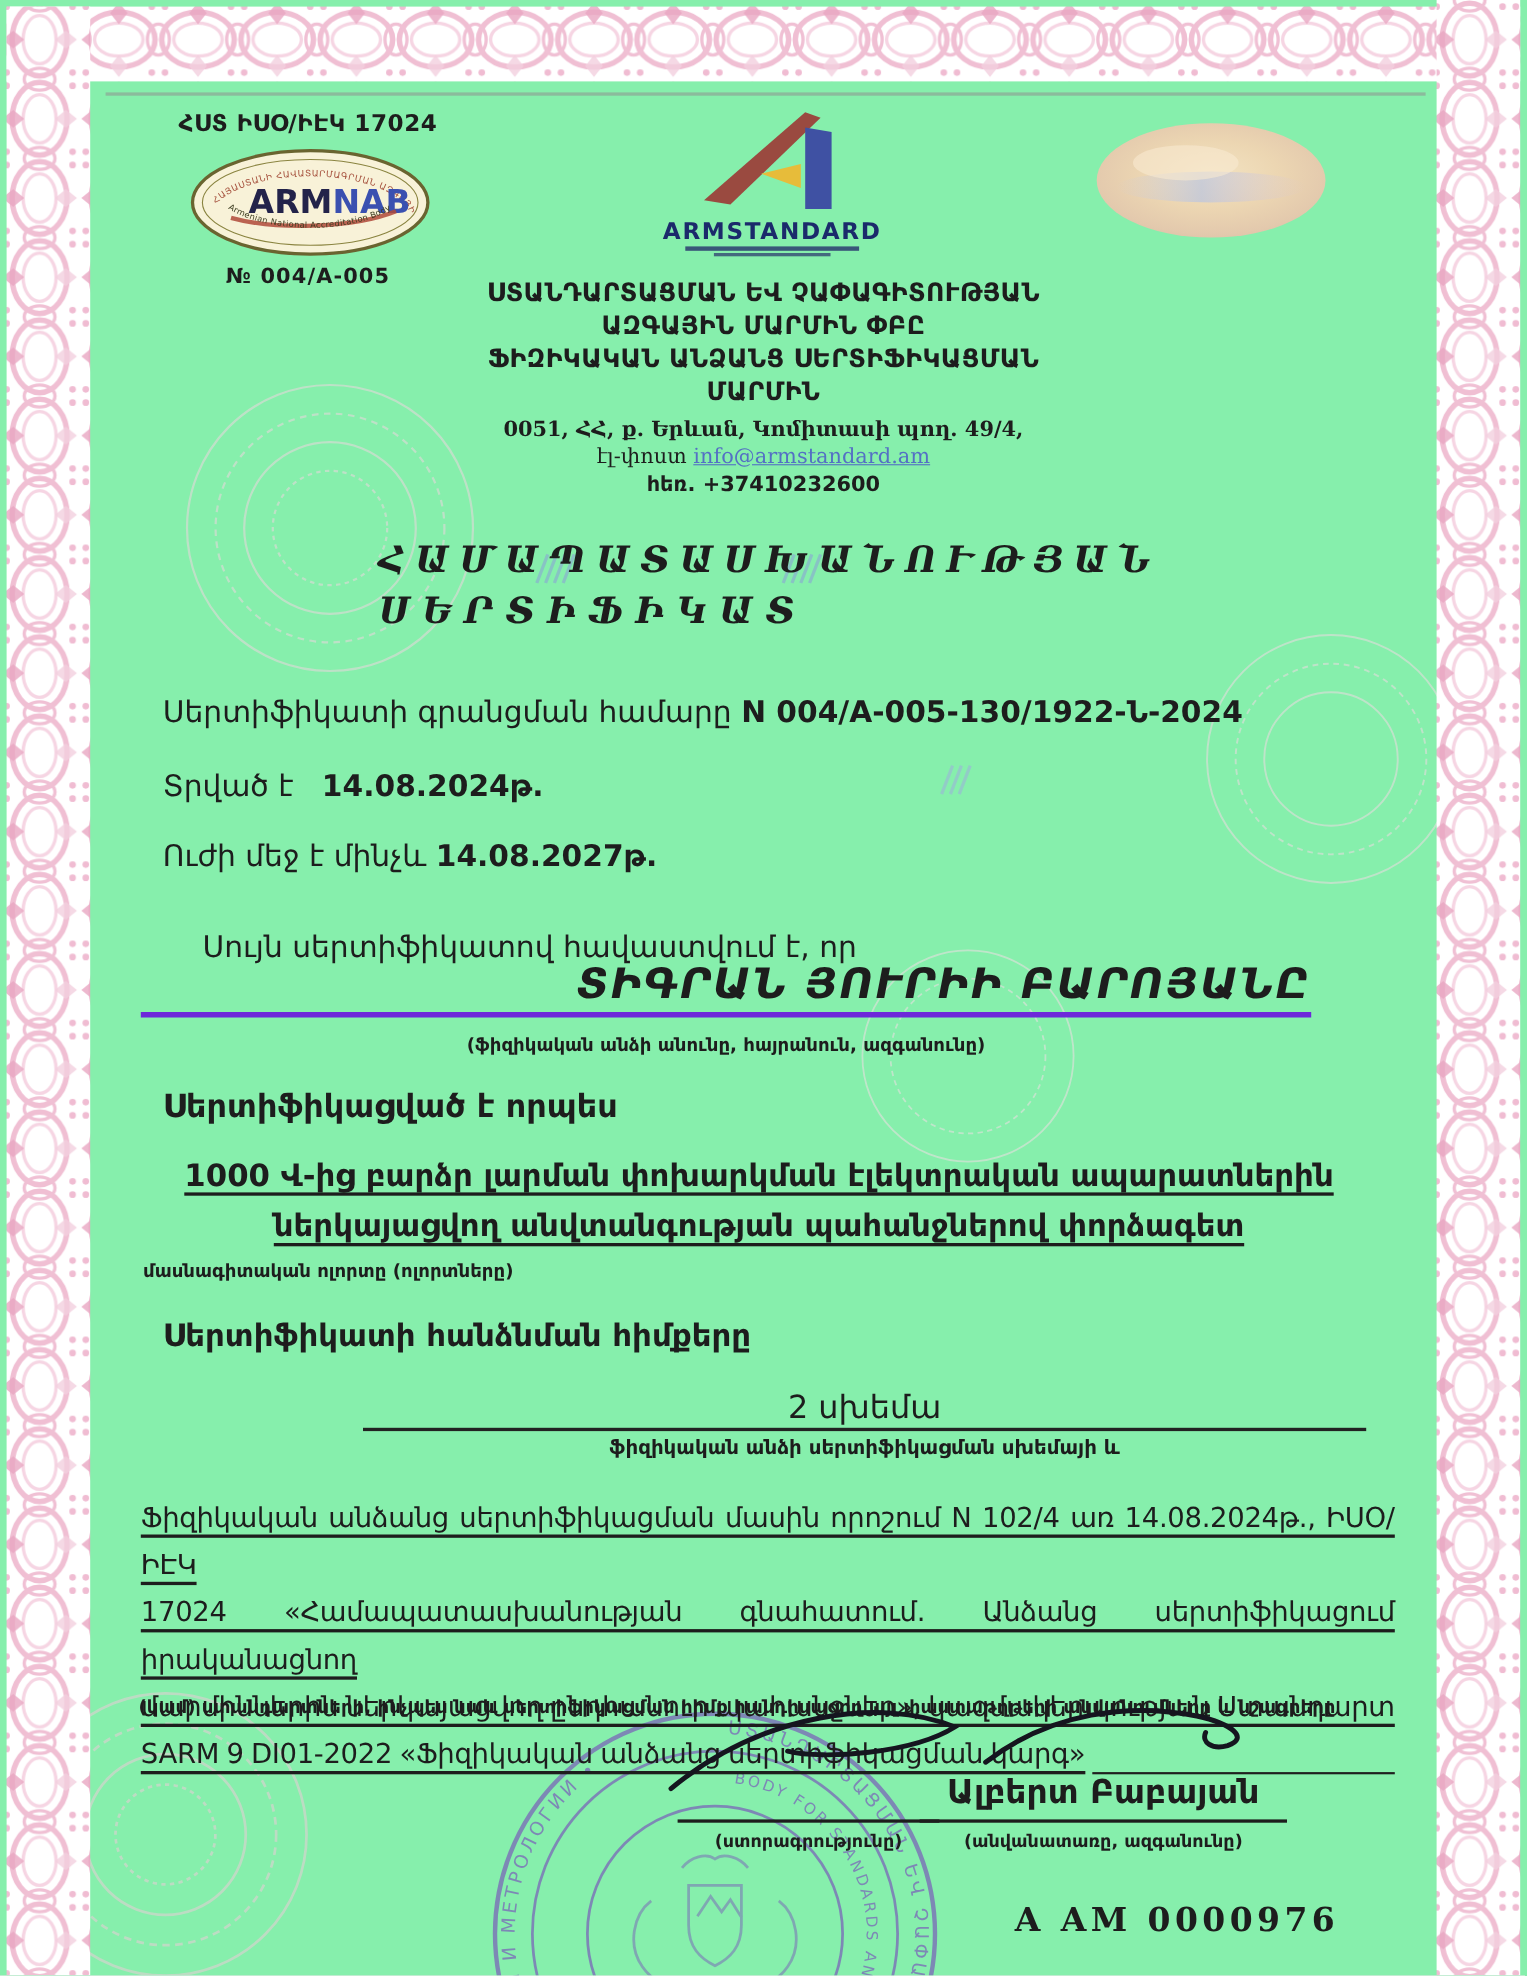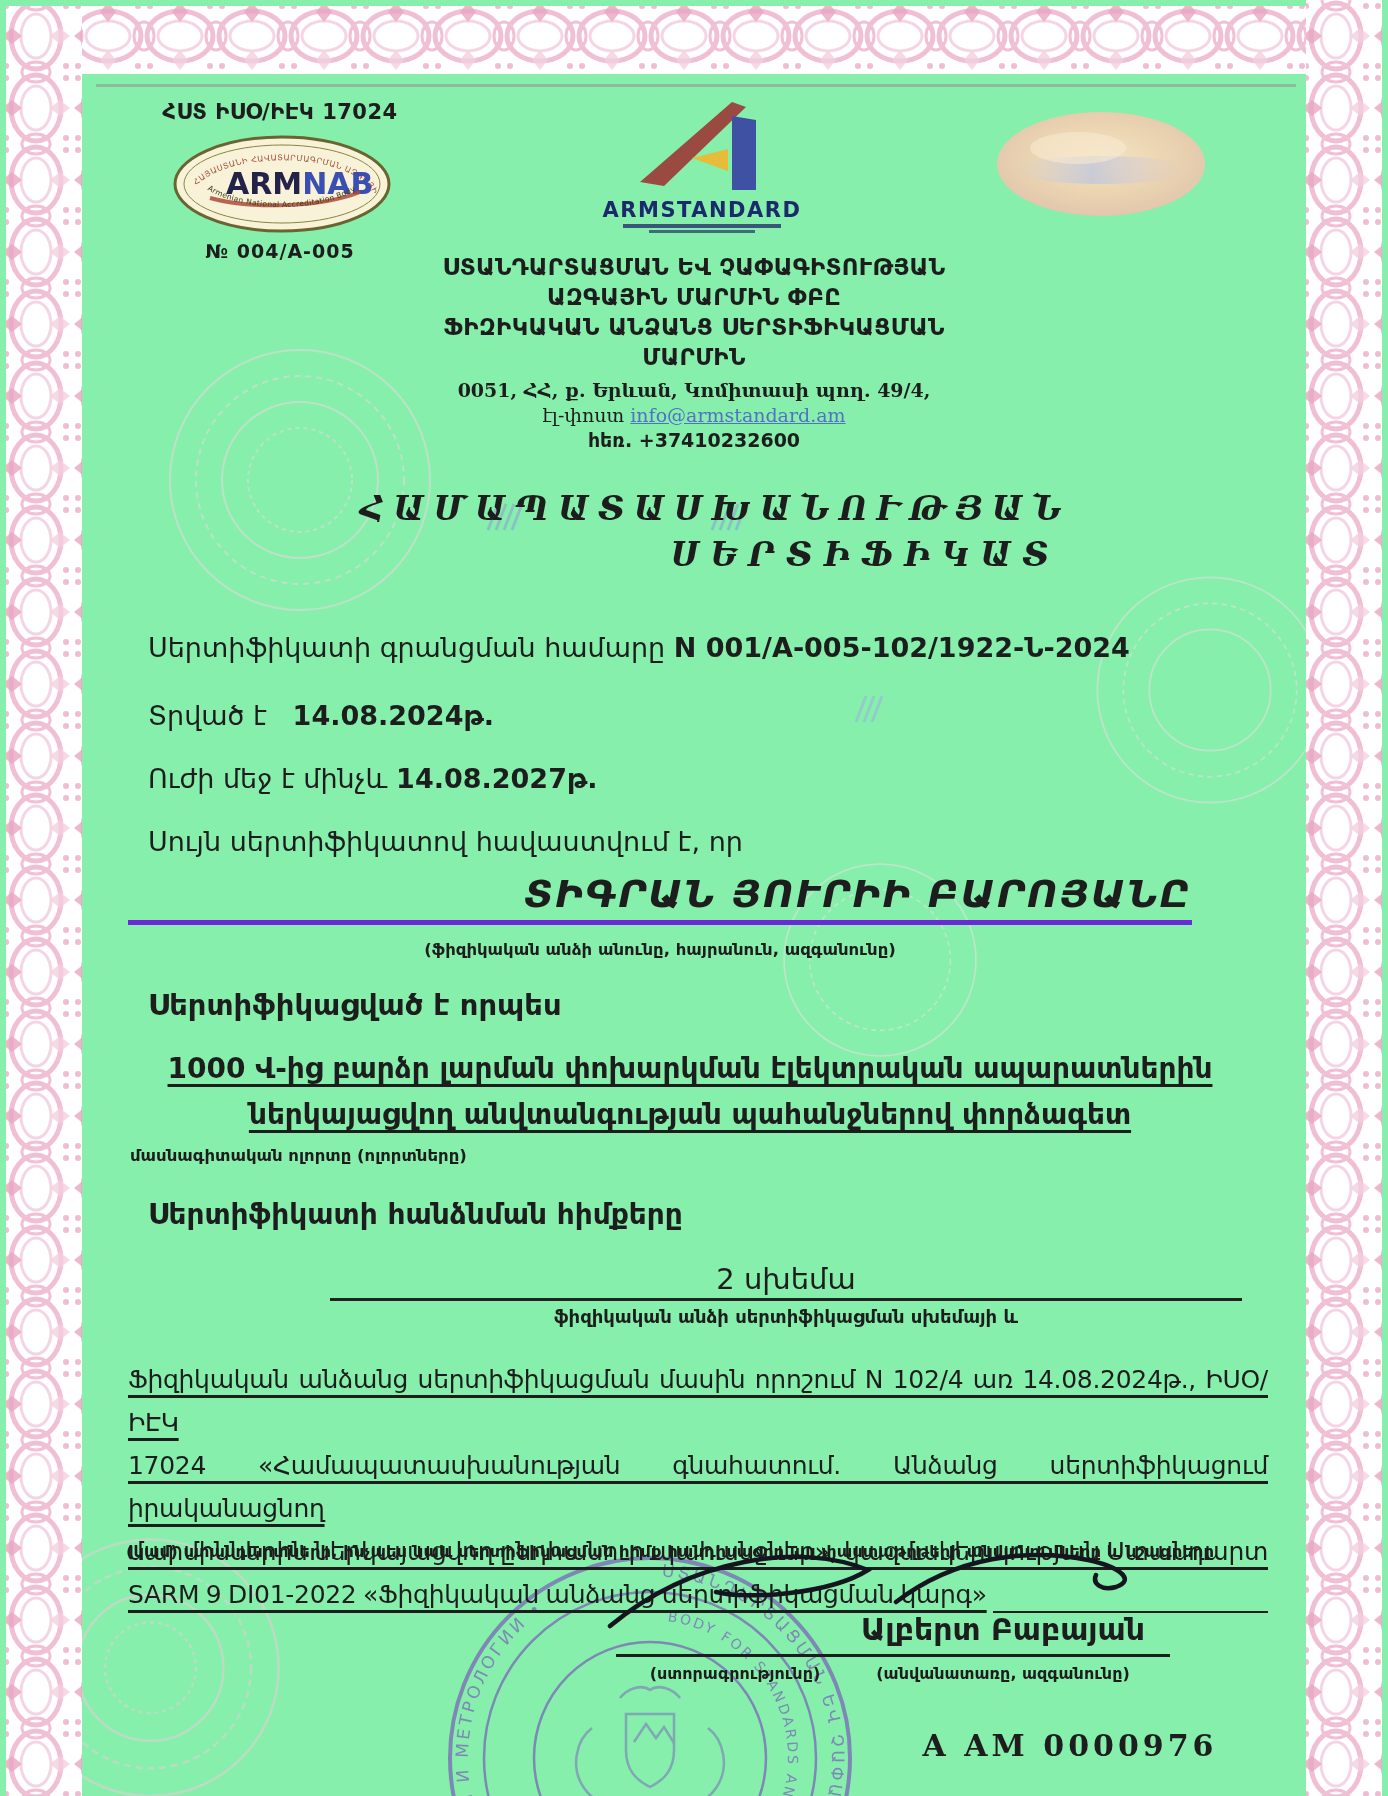--- a/index.html
+++ b/index.html
@@ -23,30 +23,30 @@
   .armstd-bars{left:590px;top:224px;width:224px;z-index:5;}
   .armstd-bars .b1{width:158px;height:4px;background:#26306b;opacity:.8;margin:0 auto 2px;}
   .armstd-bars .b2{width:106px;height:3px;background:#26306b;opacity:.7;margin:0 auto;}
   .holo-seal{left:992px;top:108px;width:218px;height:112px;z-index:5;}
   .org-block{left:334px;top:252px;width:720px;text-align:center;z-index:5;}
   .org-block .l{font-weight:bold;font-size:23px;line-height:30px;letter-spacing:.3px;}
   .org-block .addr{font-family:"DejaVu Serif", serif;font-size:19px;font-weight:bold;margin-top:7px;}
   .org-block .mail{font-family:"DejaVu Serif", serif;font-size:19px;margin-top:3px;}
   .org-block .mail a{color:#5470c4;text-decoration:underline;}
   .org-block .tel{font-size:19px;font-weight:bold;margin-top:3px;}
-  .title-block{left:360px;top:486px;width:700px;text-align:right;z-index:5;
+  .title-block{left:344px;top:486px;width:700px;text-align:left;z-index:5;
     font-family:"DejaVu Serif", serif;font-style:italic;font-weight:bold;}
   .title-block .t1{font-size:33px;letter-spacing:9px;line-height:46px;}
   .title-block .t2{font-size:33px;letter-spacing:11px;line-height:46px;}
   .fline{left:148px;font-size:27px;z-index:5;white-space:nowrap;}
   .fline b{font-weight:bold;}
   .reg{top:632px;}
   .issued{top:700px;text-align:right;}
   .valid{top:763px;}
-  .attest{top:826px;}
+  .attest{top:846px;margin-left:36px;}
   .name-line{left:128px;top:872px;width:1064px;text-align:right;border-bottom:5px solid #6d28d9;padding-bottom:4px;z-index:5;
     font-weight:bold;font-style:italic;font-size:38px;letter-spacing:2px;}
   .name-cap{left:128px;top:940px;width:1064px;text-align:center;font-size:16.5px;font-weight:bold;z-index:5;}
   .cert-label{left:148px;top:988px;font-weight:bold;font-size:29px;z-index:5;}
   .subject{left:130px;top:1046px;width:1120px;text-align:center;z-index:5;font-weight:bold;font-size:28px;line-height:46px;}
   .subject .u{text-decoration:underline;text-decoration-thickness:3px;text-underline-offset:6px;}
   .subject-cap{left:130px;top:1146px;width:1120px;font-size:16.5px;font-weight:bold;z-index:5;}
   .basis-label{left:148px;top:1198px;font-weight:bold;font-size:28px;z-index:5;}
   .scheme{left:330px;top:1262px;width:912px;text-align:center;border-bottom:3px solid #222;padding-bottom:2px;
     font-size:29px;z-index:5;}
@@ -253,21 +253,21 @@
     <div class="mail"><span>էլ-փոստ </span><a href="#">info@armstandard.am</a></div>
     <div class="tel">հեռ. +37410232600</div>
   </div>
 
   <div class="abs title-block">
     <div class="t1">ՀԱՄԱՊԱՏԱՍԽԱՆՈՒԹՅԱՆ</div>
     <div class="t2">ՍԵՐՏԻՖԻԿԱՏ</div>
   </div>
 
   <div class="abs fline reg">
-    <span>Սերտիֆիկատի գրանցման համարը </span><b>N 001/A-005-102/1922-Ն-2024</b>
+    <span>Սերտիֆիկատի գրանցման համարը </span><b>N 004/A-005-130/1922-Ն-2024</b>
   </div>
   <div class="abs fline issued">
     <span>Տրված է </span>&nbsp;&nbsp;<b>14.08.2024թ.</b>
   </div>
   <div class="abs fline valid">
     <span>Ուժի մեջ է մինչև </span><b>14.08.2027թ.</b>
   </div>
   <div class="abs fline attest">Սույն սերտիֆիկատով հավաստվում է, որ</div>
 
   <div class="abs name-line">ՏԻԳՐԱՆ ՅՈՒՐԻԻ ԲԱՐՈՅԱՆԸ</div>

